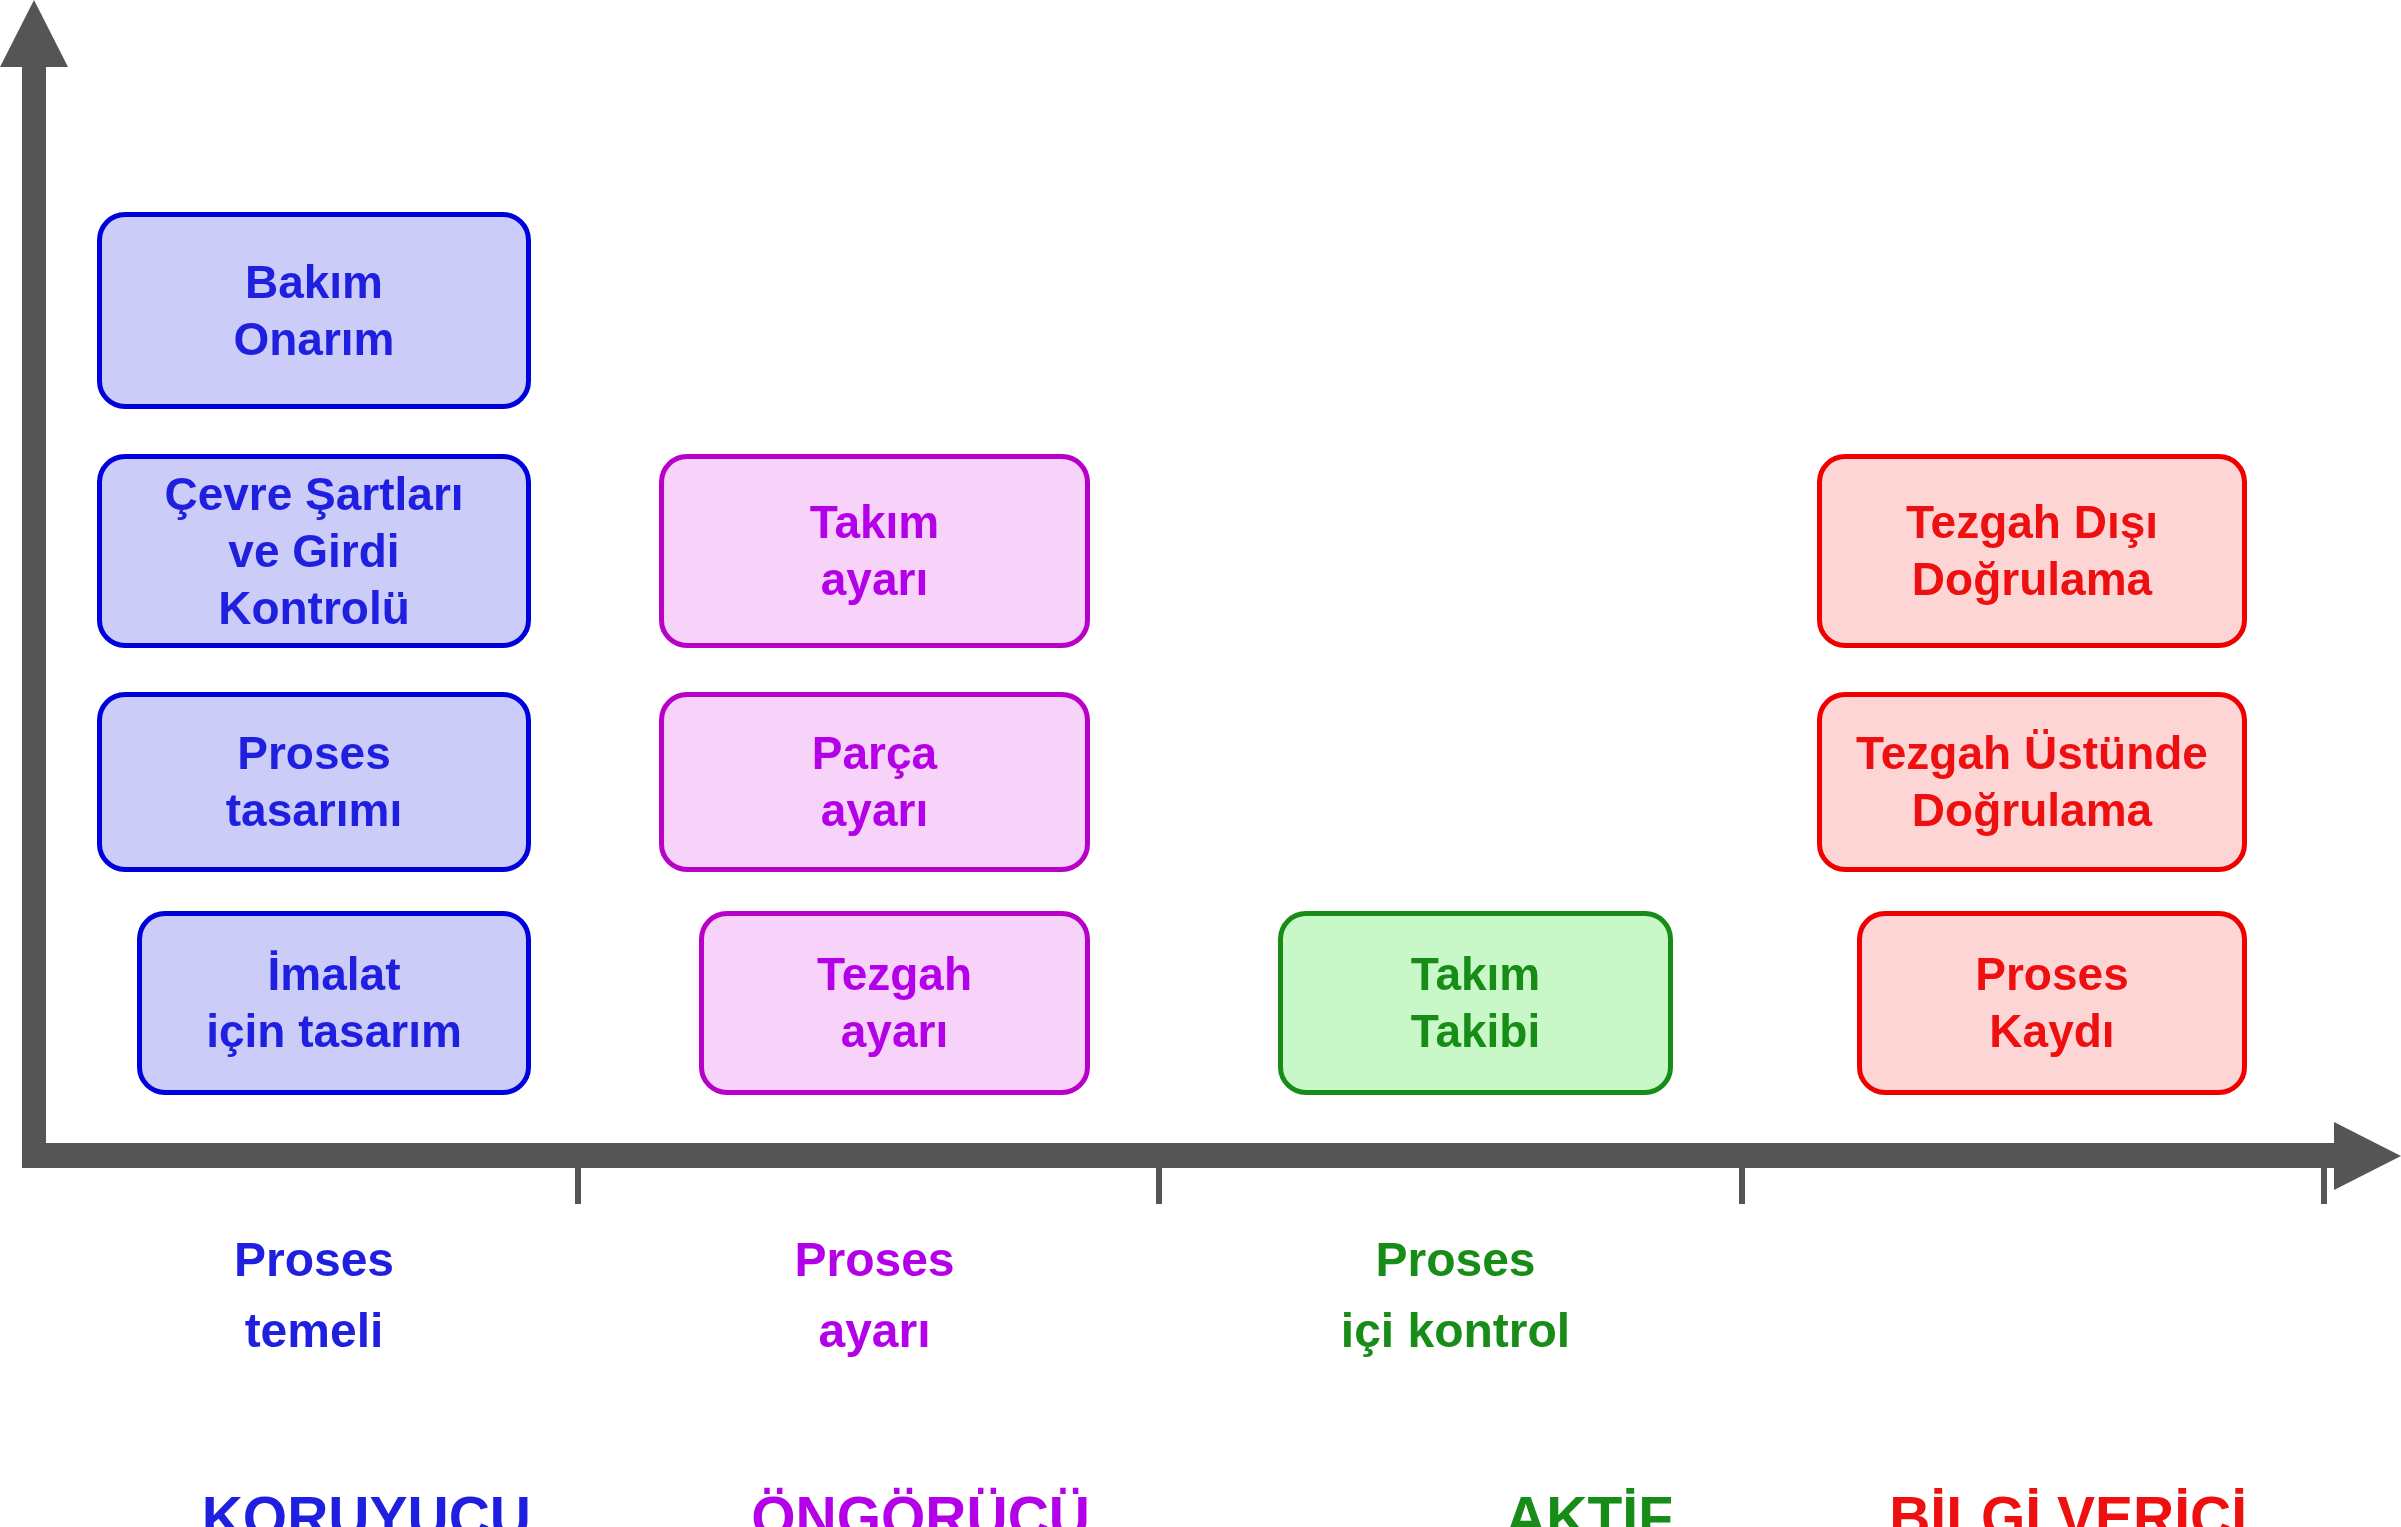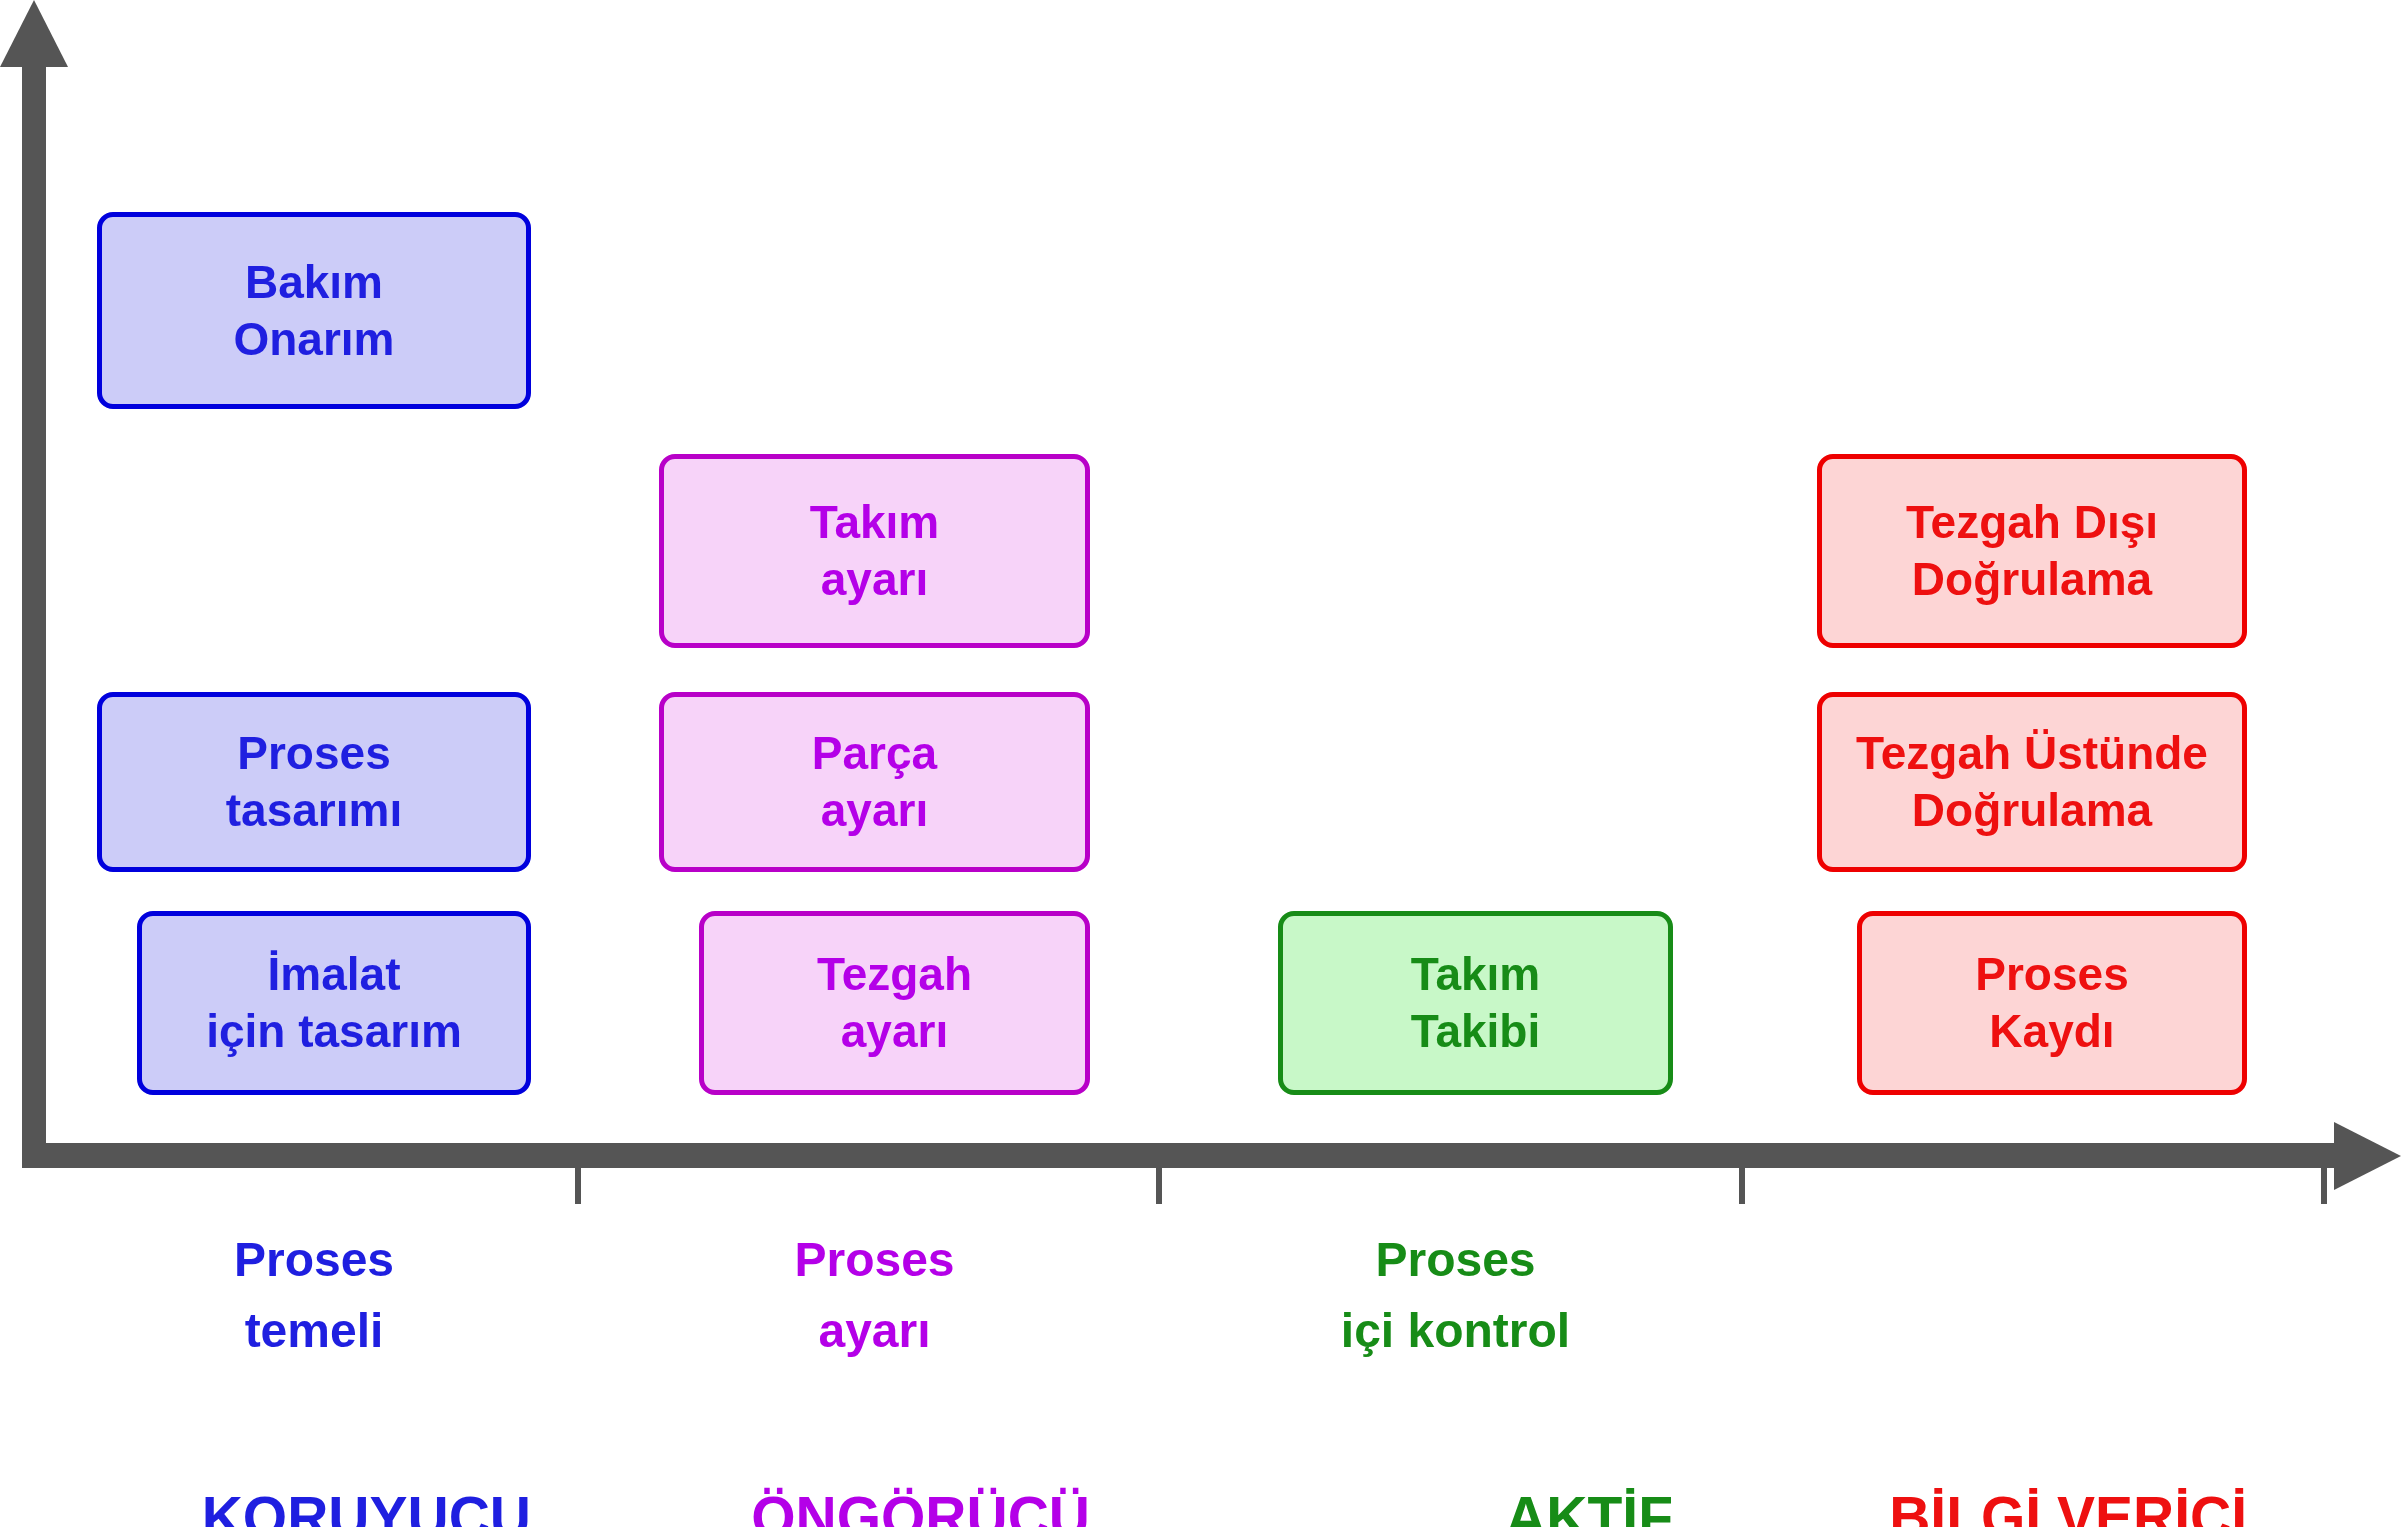--- a/index.html
+++ b/index.html
@@ -55,21 +55,21 @@
   .col.c2 { left: 1238px; width: 435px; }
   .col.c3 { left: 1817px; width: 430px; }
 
   
   .box {
     position: absolute; left: 0; right: 0;
     box-sizing: border-box;
     background: var(--fill, #eeeeee);
     border: 5.7px solid var(--border, #333333);
     color: var(--text, #000000);
-    border-radius: 16px;
+    border-radius: 28px;
     display: flex; align-items: center; justify-content: center;
     text-align: center;
     white-space: pre-line;
     font-size: 46px;
     line-height: 57px;
   }
   .box.r0 { top: 212px;  height: 197px; }
   .box.r1 { top: 454px;  height: 194px; }
   .box.r2 { top: 692px;  height: 180px; }
   .box.r3 { top: 911px; height: 184px; margin-left: 40px; }
@@ -102,20 +102,23 @@
   <div class="xaxis-shaft"></div>
   <div class="xaxis-head"></div>
   <div class="tick t1"></div>
   <div class="tick t2"></div>
   <div class="tick t3"></div>
   <div class="tick t4"></div>
 
   <div class="col c0" style="--fill: #ccccf8; --border: #0000dd; --text: #1f1fe0;">
     <div class="box r0">Bakım
 Onarım</div>
+    <div class="box r1">Çevre Şartları
+ve Girdi
+Kontrolü</div>
     <div class="box r2">Proses
 tasarımı</div>
     <div class="box r3">İmalat
 için tasarım</div>
     <div class="axis-label">Proses
 temeli</div>
     <div class="category-label">KORUYUCU</div>
   </div>
 
   <div class="col c1" style="--fill: #f7d3f9; --border: #b800c8; --text: #b400e8;">

